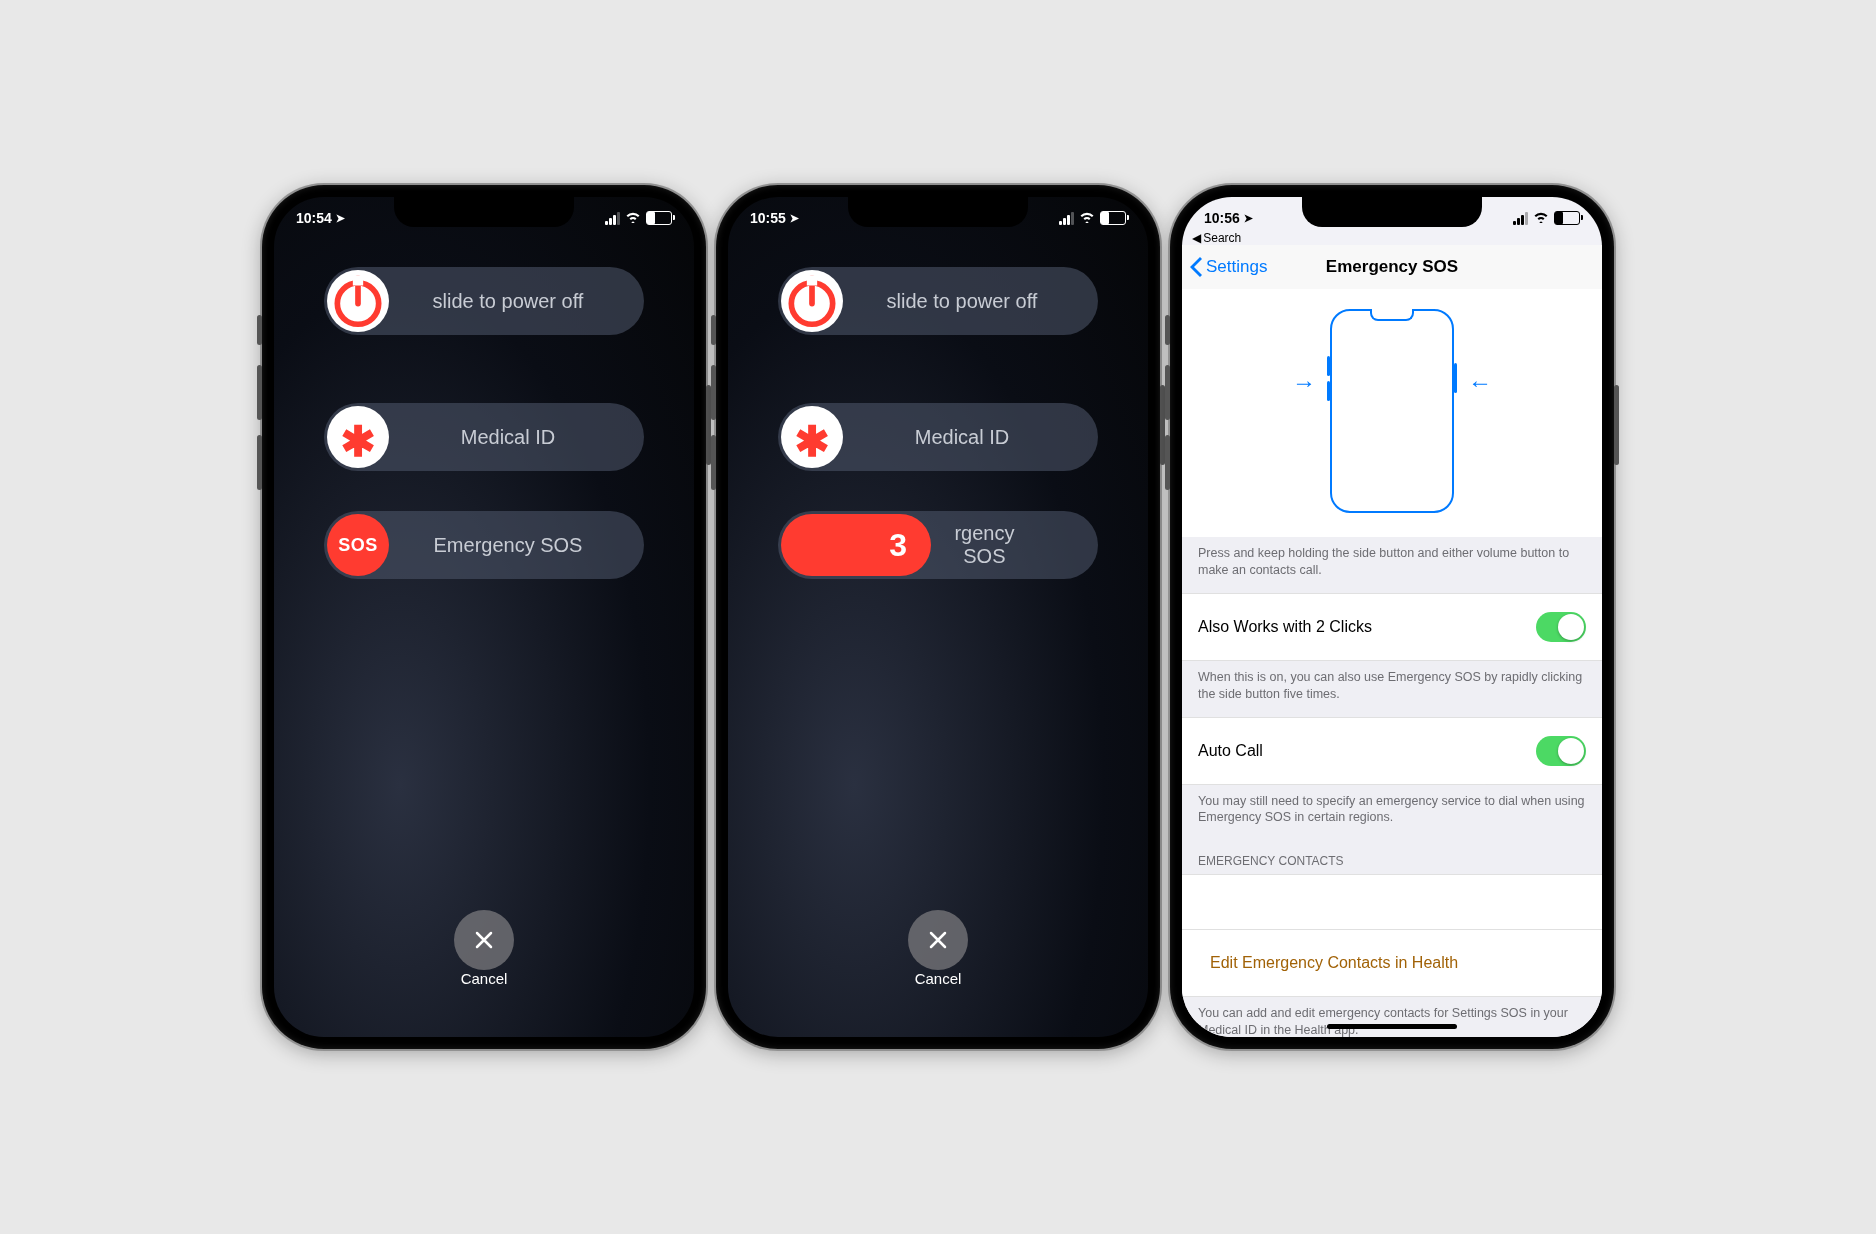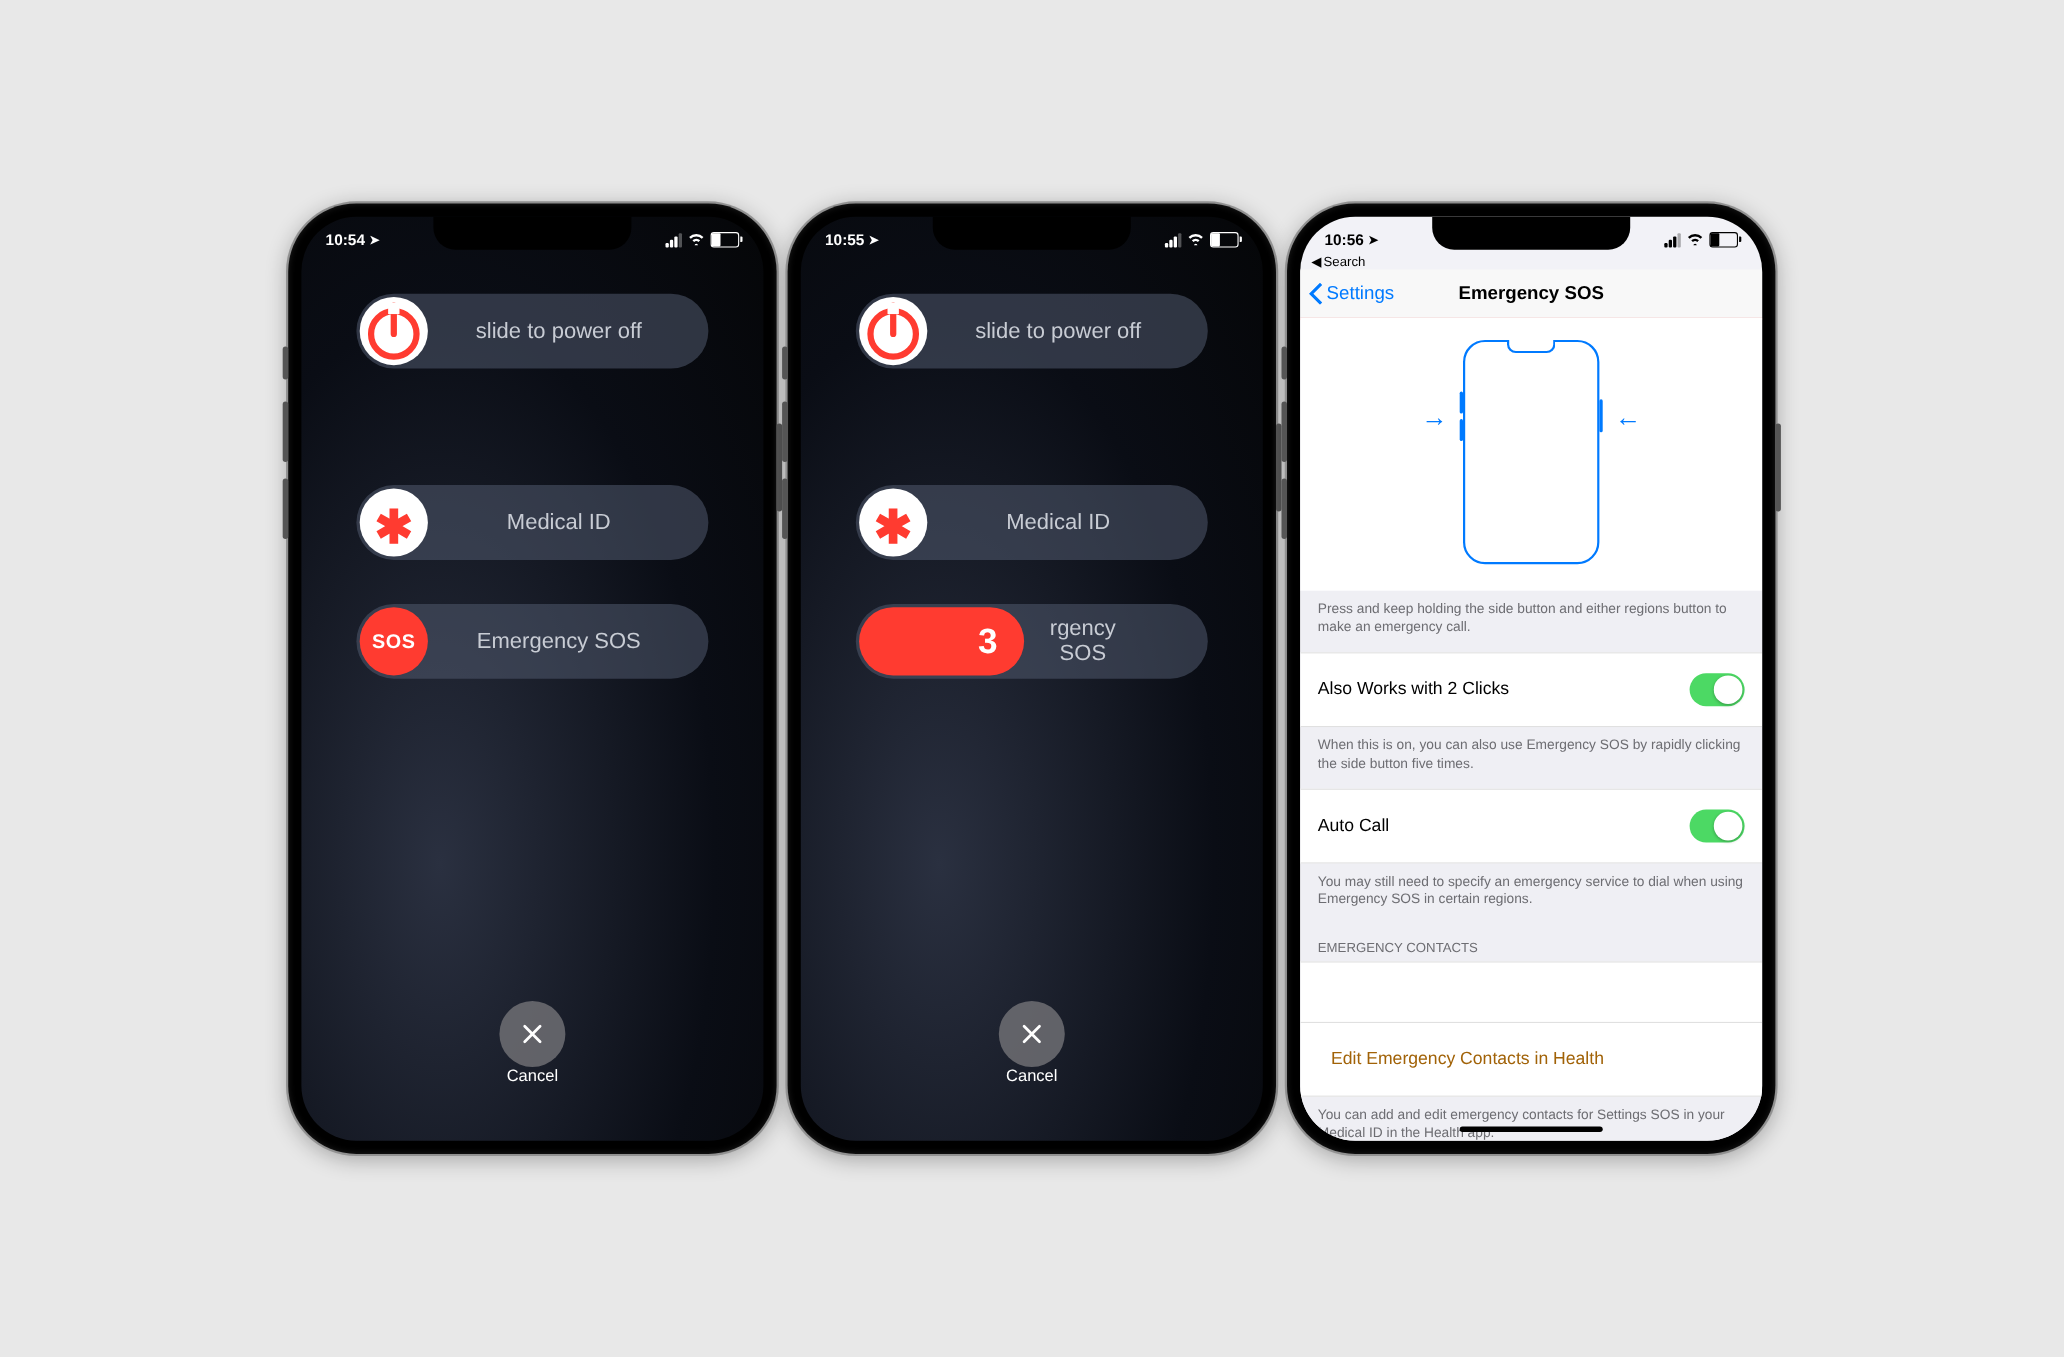--- a/index.html
+++ b/index.html
@@ -97,21 +97,21 @@
 
 .wifi-icon { font-size:12px; }
 
 .battery { width:24px; height:12px; border:1px solid currentColor; border-radius:3px; position:relative; }
 .battery::after { content:''; width:2px; height:5px; background:currentColor; position:absolute; right:-4px; top:3px; border-radius:0 1px 1px 0; }
 .battery-fill { height:100%; width:35%; background:currentColor; border-radius:1px; }
 
 
 .sliders { position:absolute; top:70px; left:0; right:0; display:flex; flex-direction:column; align-items:center; gap:0; }
 .slider-wrap { width:320px; }
-.slider-wrap.top { margin-bottom:106px; }
+.slider-wrap.top { margin-bottom:68px; }
 .slider-wrap.mid { margin-bottom:40px; }
 .slider {
   height: 68px;
   border-radius: 34px;
   background: rgba(80,90,110,0.55);
   display: flex;
   align-items: center;
   position: relative;
 }
 .slider-knob {
@@ -353,21 +353,21 @@
         <div class="diagram-box">
           <div class="diagram">
             <div class="diagram-notch"></div>
             <div class="diag-btn r"></div>
               <div class="diag-btn l1"></div>
               <div class="diag-btn l2"></div>
             <div class="arrow-left">→</div>
             <div class="arrow-right">←</div>
           </div>
         </div>
-        <div class="footer-text">Press and keep holding the side button and either regions button to make an emergency call.</div>
+        <div class="footer-text">Press and keep holding the side button and either volume button to make an contacts call.</div>
 
         <div class="cell">
           <span>Also Works with 2 Clicks</span>
           <div class="toggle"></div>
         </div>
         <div class="footer-text">When this is on, you can also use Emergency SOS by rapidly clicking the side button five times.</div>
 
         <div class="cell">
           <span>Auto Call</span>
           <div class="toggle"></div>

